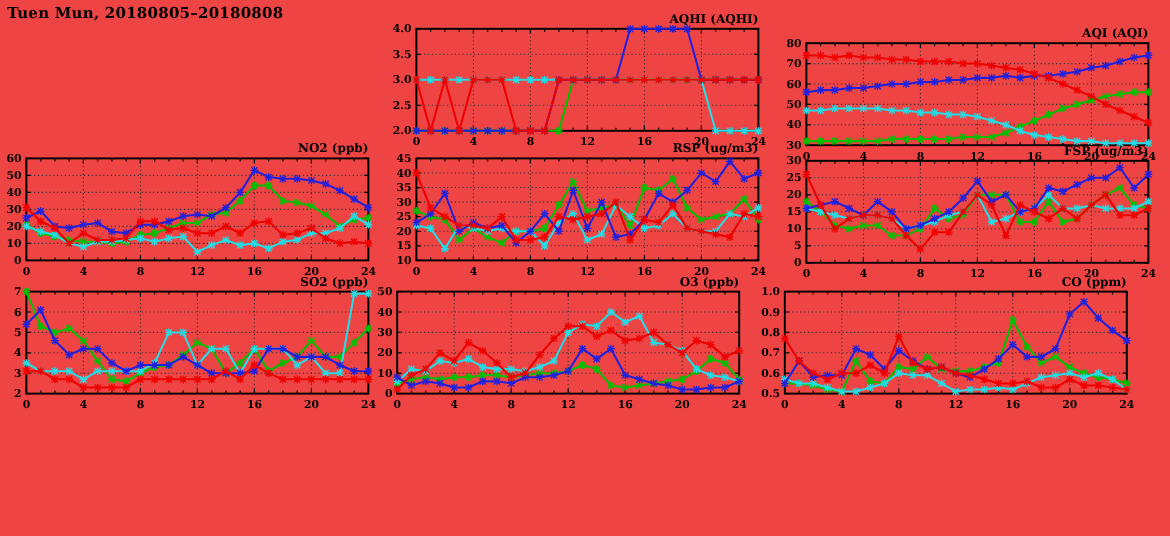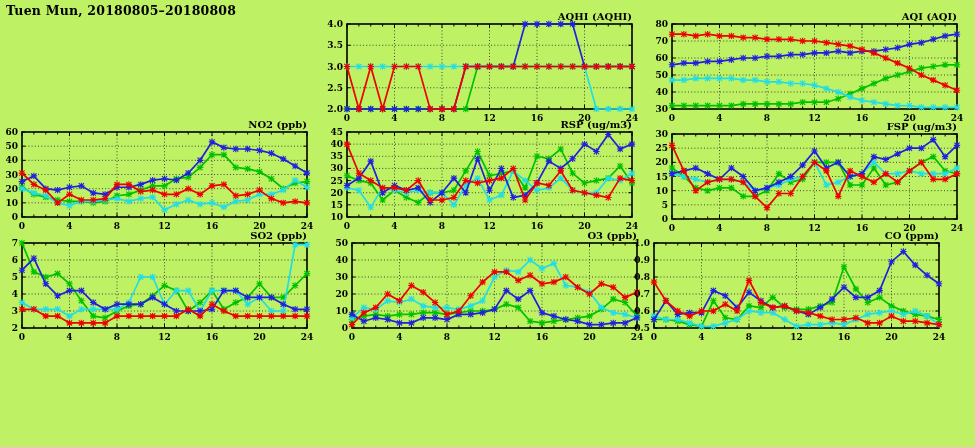--- a/index.html
+++ b/index.html
@@ -1,34 +1,34 @@
 <!DOCTYPE html>
 <html><head>
 <meta charset="utf-8">
 <style>
   html,body{margin:0;padding:0;background:#fff;}
-  #page{position:relative;width:975px;height:447px;background:#bef264;overflow:hidden;
+  #page{position:relative;width:975px;height:447px;background:#ef4444;overflow:hidden;
         font-family:"DejaVu Serif",serif;}
   #page-title{position:absolute;left:6px;top:3px;font-size:12.5px;font-weight:bold;color:#000;
         letter-spacing:0.2px;}
   .chart{position:absolute;width:325px;height:115px;}
   .ct{position:absolute;right:10px;top:1px;font-size:10px;font-weight:bold;color:#000;}
   .chart svg{position:absolute;left:0;top:0;}
   .grid{stroke:#333;stroke-width:0.9;stroke-dasharray:1,2.2;}
   .tick{stroke:#000;stroke-width:1;}
   .box{fill:none;stroke:#000;stroke-width:1.6;}
   .ylab,.xlab{font-family:"DejaVu Serif",serif;font-size:9px;font-weight:bold;fill:#000;}
   
   .c0{left:317px;top:10px;}
-  .c1{left:642px;top:10px;}
+  .c1{left:642px;top:22px;}
   .c2{left:-8px;top:118px;}
   .c3{left:317px;top:118px;}
   .c4{left:642px;top:120px;}
   .c5{left:-8px;top:229px;}
-  .c6{left:322px;top:229px;text-decoration:underline;}
+  .c6{left:301px;top:229px;text-decoration:underline;}
   .c7{left:624px;top:229px;}
 </style>
 </head>
 <body>
 
 <div id="page">
   <div id="page-title">Tuen Mun, 20180805–20180808</div>
 
   <div class="chart c0">
     <span class="ct">AQHI (AQHI)</span>

